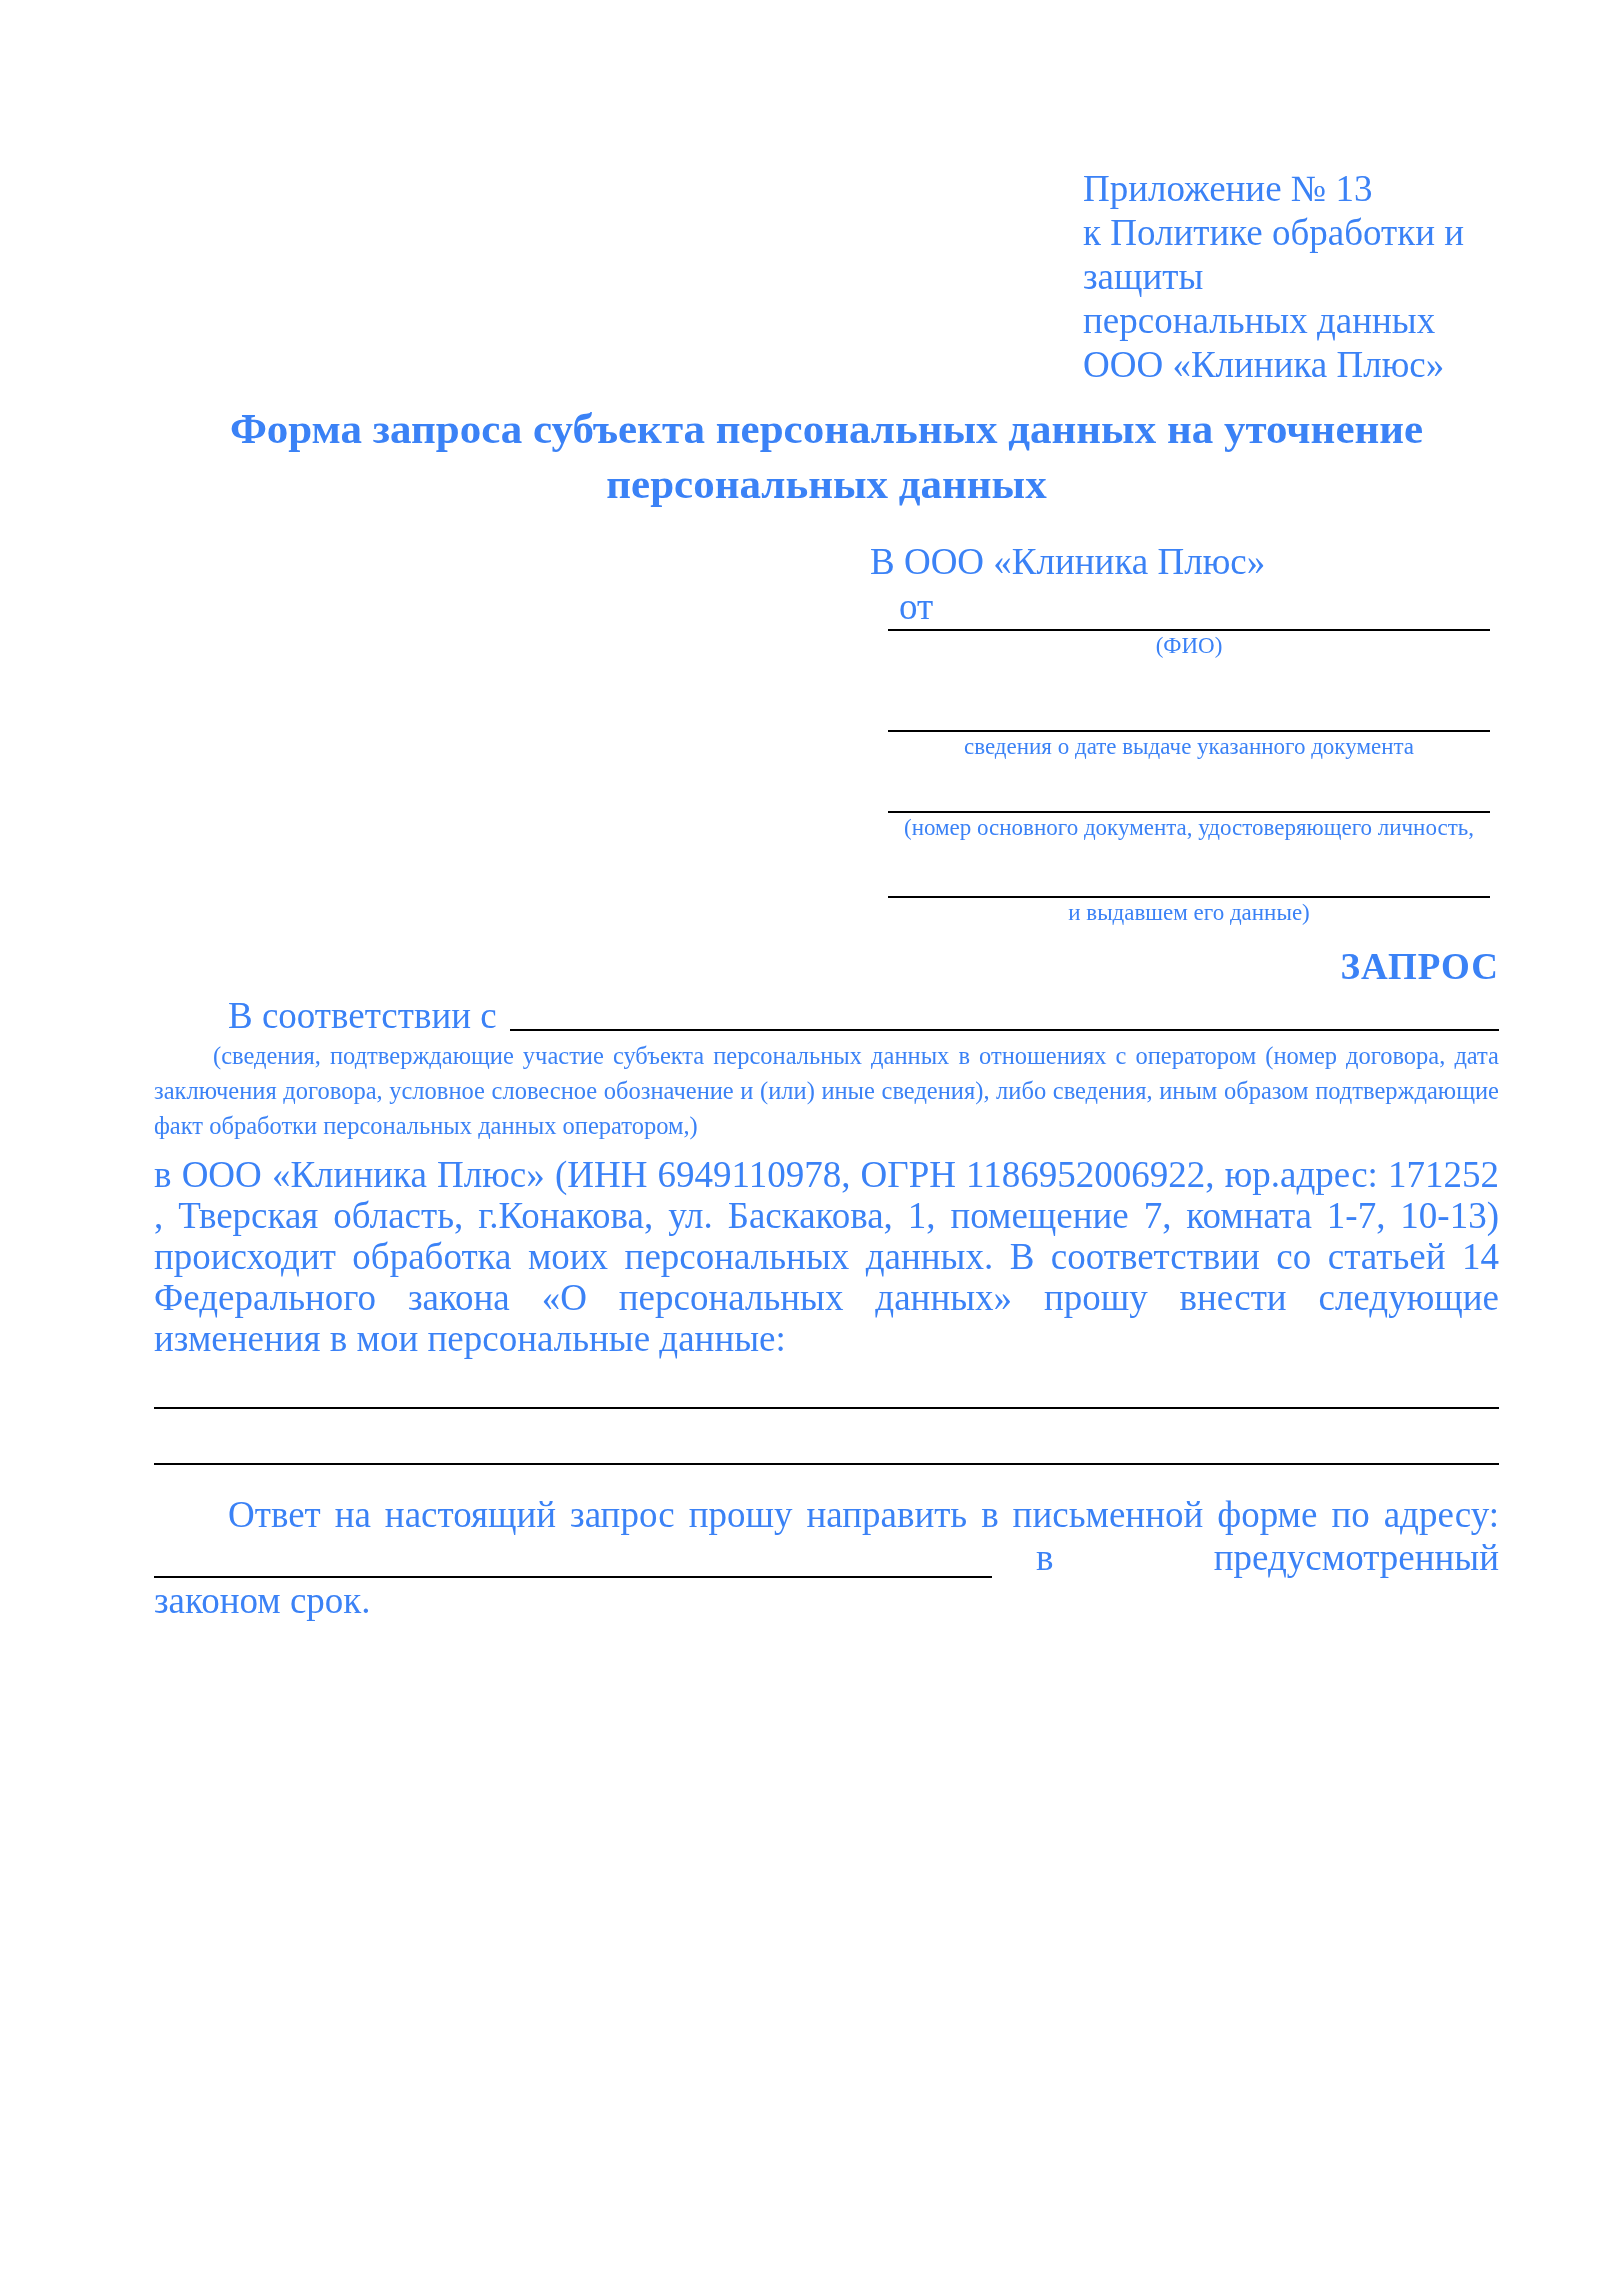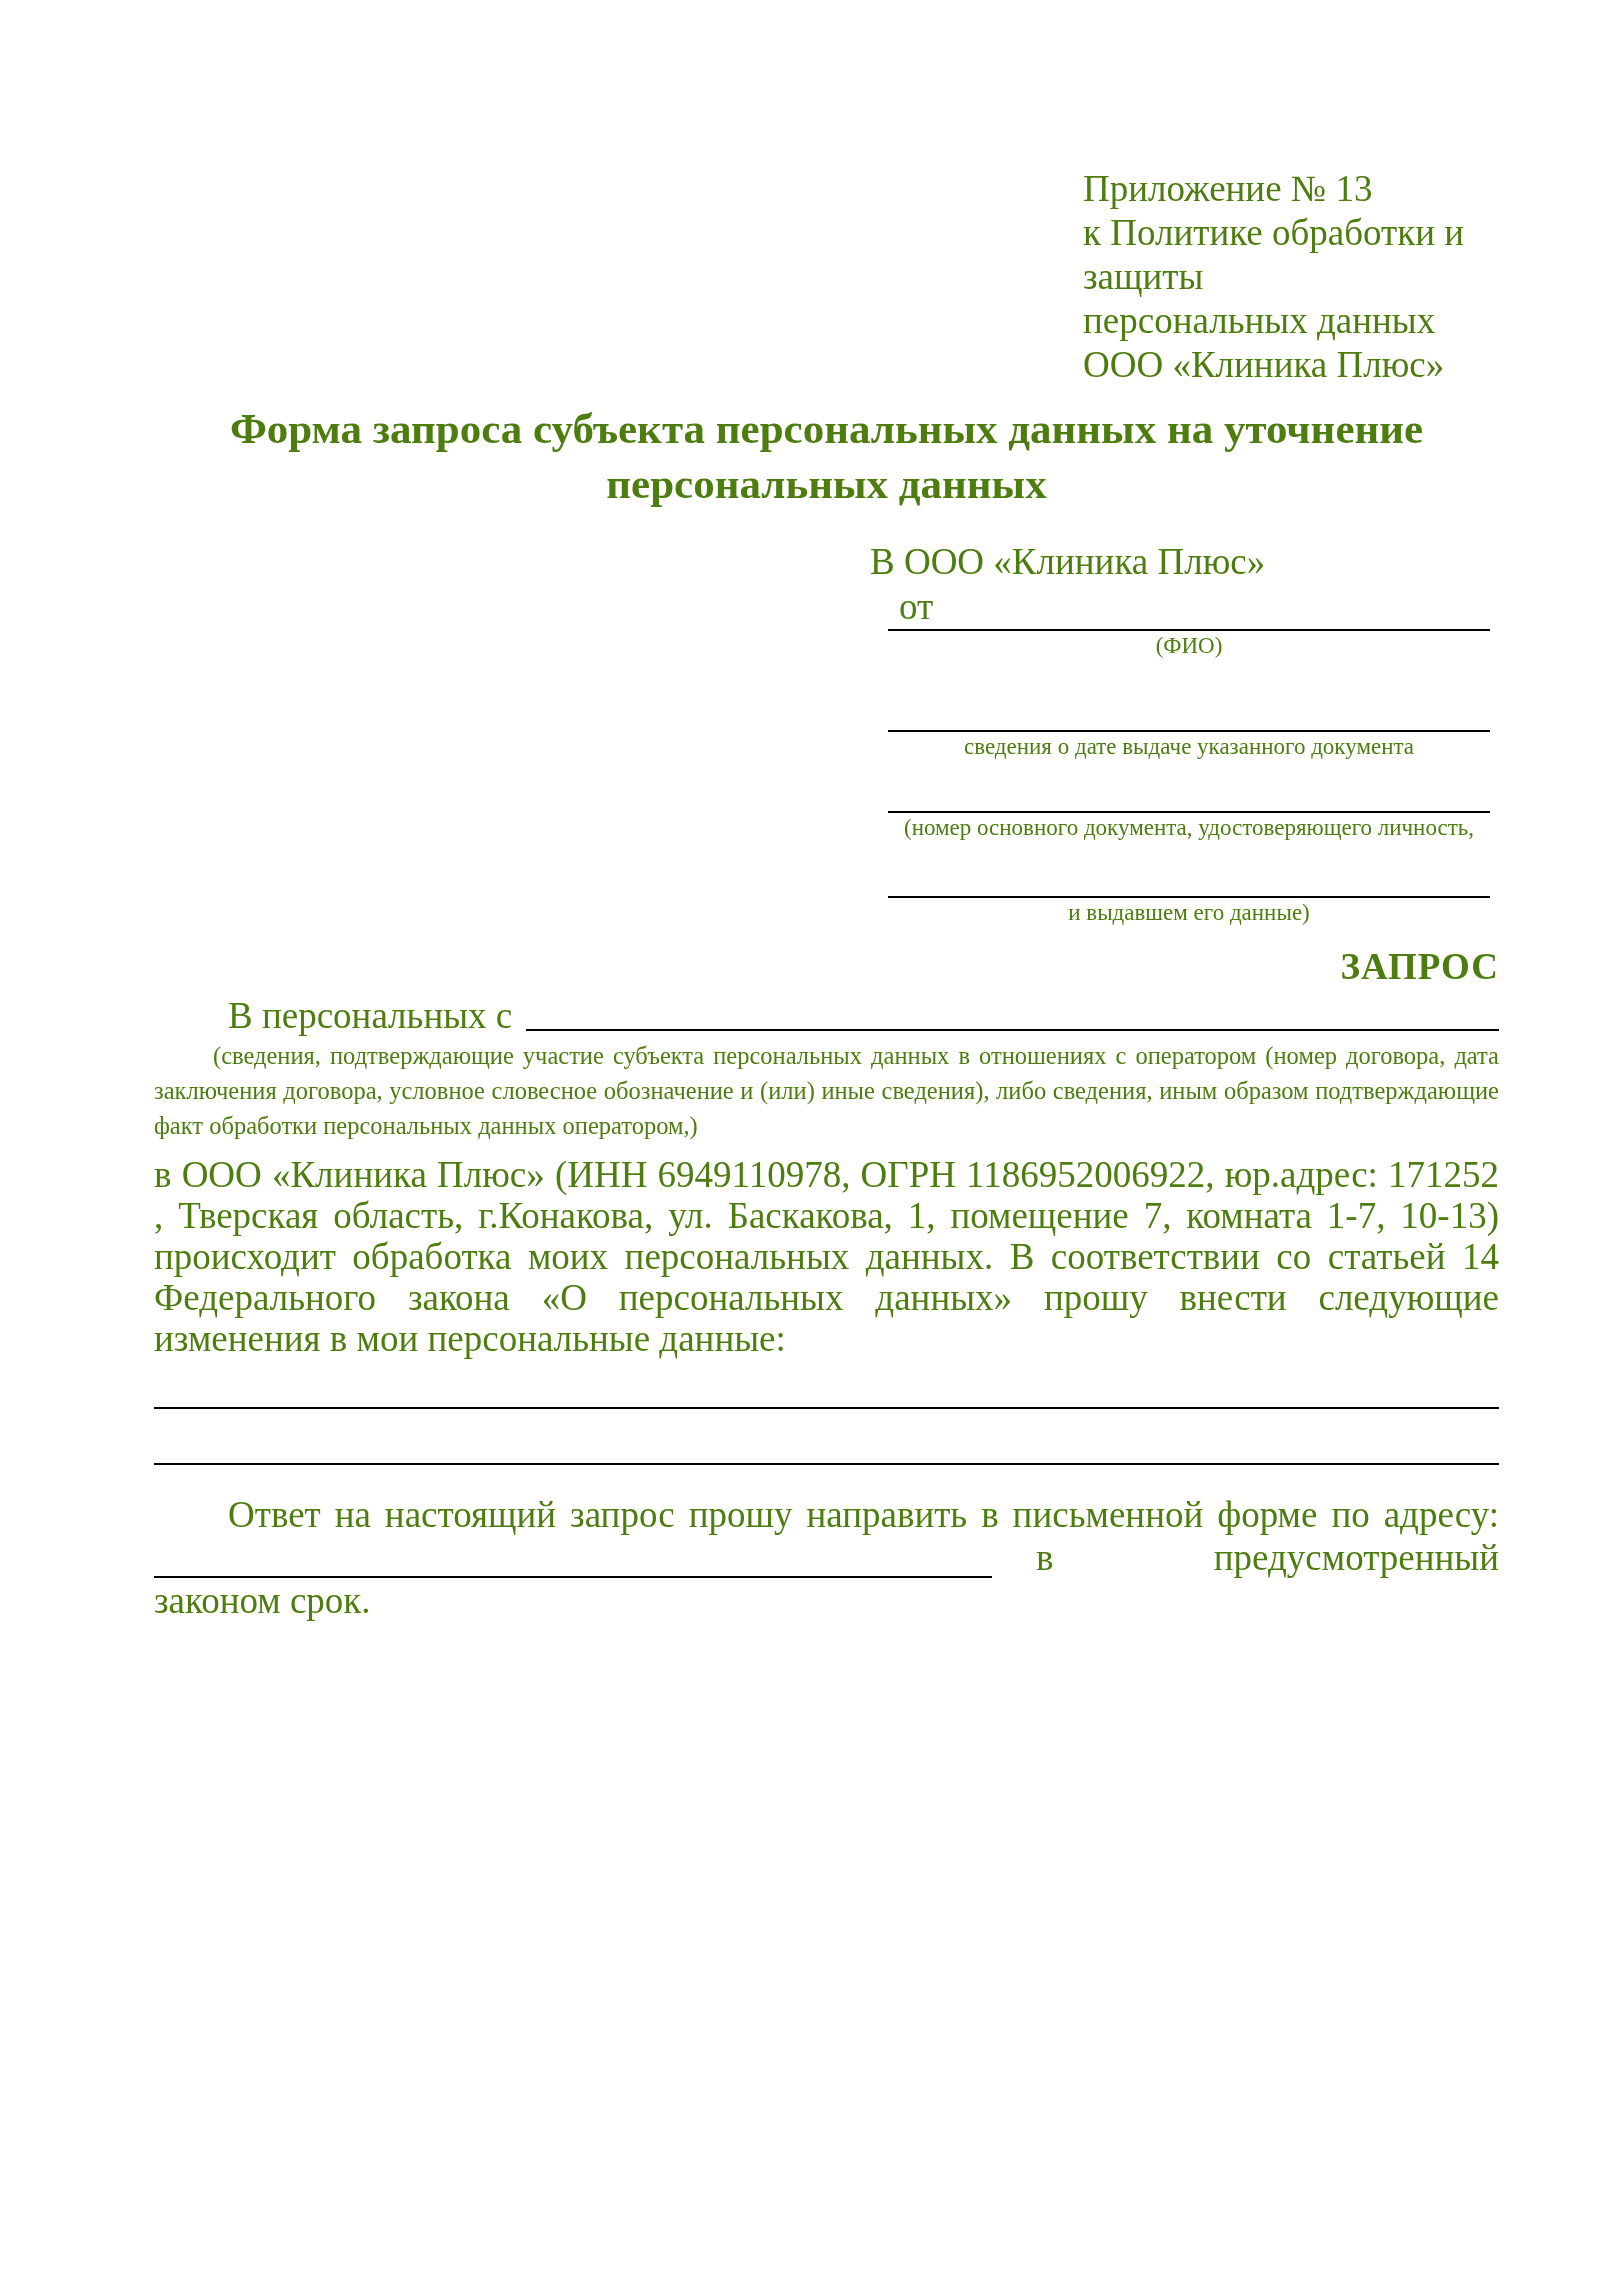--- a/index.html
+++ b/index.html
@@ -1,20 +1,20 @@
 <!DOCTYPE html>
 <html lang="ru"><head>
 <meta charset="utf-8">
 <style>
   * { margin:0; padding:0; box-sizing:border-box; }
   html, body { background:#ffffff; }
   .page {
     position:relative;
     width:1621px; height:1648px;
-    background:#ffffff; color:#4d7c0f;
+    background:#ffffff; color:#3b82f6;
     font-family:"Liberation Serif","DejaVu Serif",serif;
     font-size:37px;
     padding:167px 122px 59px 154px;
     overflow:hidden;
   }
 
   
   .appendix { margin-left:929px; line-height:44px; }
 
   
@@ -114,21 +114,21 @@
     </div>
     <div class="field-group fg4">
       <div class="field-line"></div>
       <div class="field-cap">и выдавшем его данные)</div>
     </div>
   </div>
 
   <div class="request-heading">ЗАПРОС</div>
 
   <div class="vsootv">
-    <span class="intro">В персональных с</span>
+    <span class="intro">В соответствии с</span>
     <span class="fill-line"></span>
   </div>
 
   <div class="note">(сведения, подтверждающие участие субъекта персональных данных в отношениях с оператором (номер договора, дата заключения договора, условное словесное обозначение и (или) иные сведения), либо сведения, иным образом подтверждающие факт обработки персональных данных оператором,)</div>
 
   <p class="body-par">в ООО «Клиника Плюс» (ИНН 6949110978, ОГРН 1186952006922, юр.адрес: 171252 , Тверская область, г.Конакова, ул. Баскакова, 1, помещение 7, комната 1-7, 10-13) происходит обработка моих персональных данных. В соответствии со статьей 14 Федерального закона «О персональных данных» прошу внести следующие изменения в мои персональные данные:</p>
 
   <div class="blank-line bl1"></div>
   <div class="blank-line bl2"></div>
 

